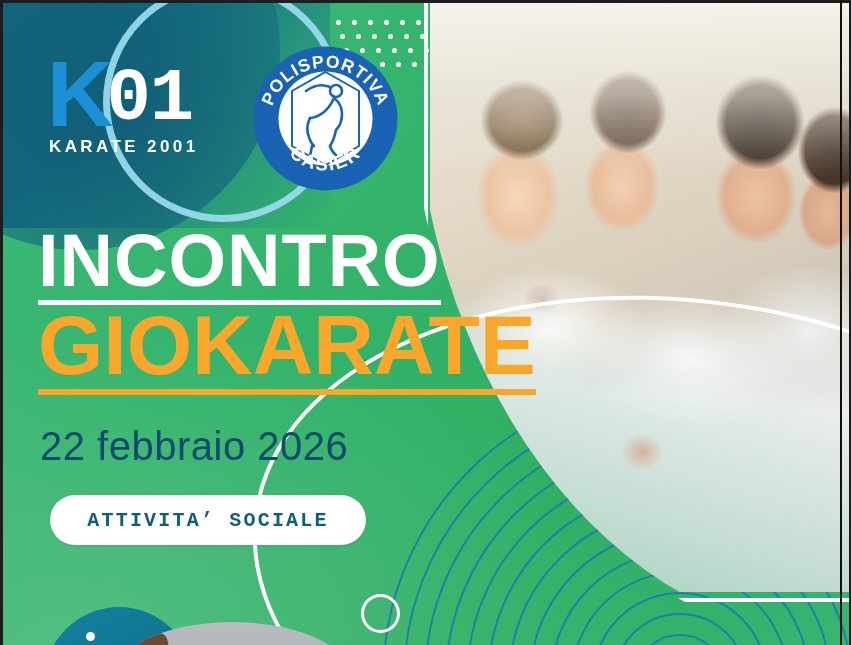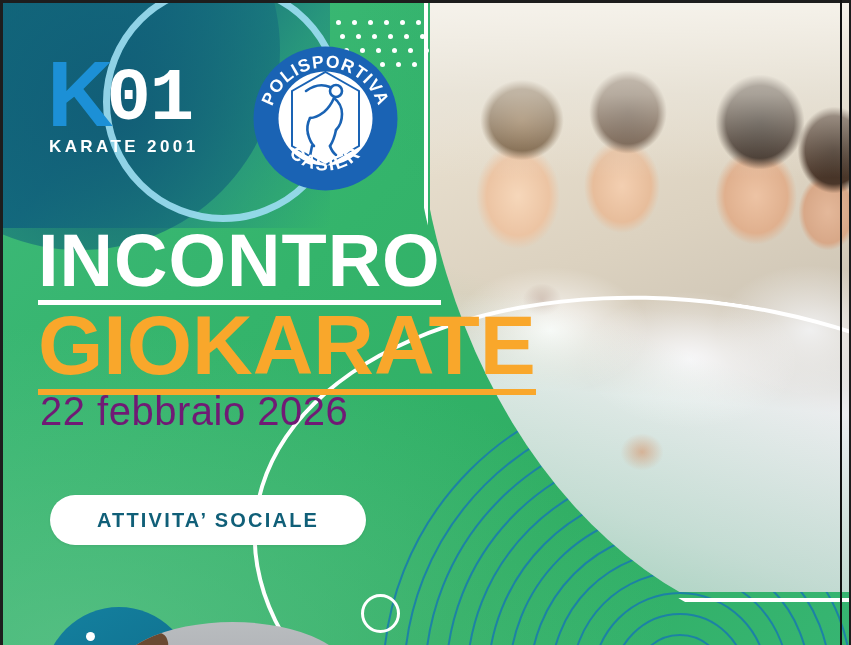--- a/index.html
+++ b/index.html
@@ -191,36 +191,36 @@
   .h-giokarate{
     position:absolute;left:38px;top:303px;
     font-family:"Liberation Sans",sans-serif;
     font-size:84px;font-weight:bold;color:#f9a72b;letter-spacing:0px;
     line-height:1;
     border-bottom:6px solid #f9a72b;
     display:inline-block;padding-bottom:2px;
     white-space:nowrap;
   }
   .h-date{
-    position:absolute;left:40px;top:389px;
-    font-family:"Liberation Sans",sans-serif;
-    font-size:40px;font-weight:normal;color:#701a75;letter-spacing:.5px;
+    position:absolute;left:40px;top:424px;
+    font-family:"Liberation Sans",sans-serif;
+    font-size:40px;font-weight:normal;color:#0c4a6e;letter-spacing:.5px;
     white-space:nowrap;
   }
 
   
   .pill{
     position:absolute;left:50px;top:495px;
     min-width:316px;height:50px;
     background:#ffffff;border-radius:26px;
     display:flex;align-items:center;justify-content:center;
     box-shadow:0 1px 3px rgba(0,0,0,.07);
   }
   .pill span{
-    font-family:Liberation Sans, sans-serif;
+    font-family:Liberation Mono, monospace;
     font-size:20px;font-weight:bold;color:#105f78;letter-spacing:2.2px;
   }
 
   
   .frame{
     position:absolute;inset:0;
     border-left:3px solid #1d1d1d;
     border-top:3px solid #1d1d1d;
     border-right:2px solid #1d1d1d;
     pointer-events:none;

